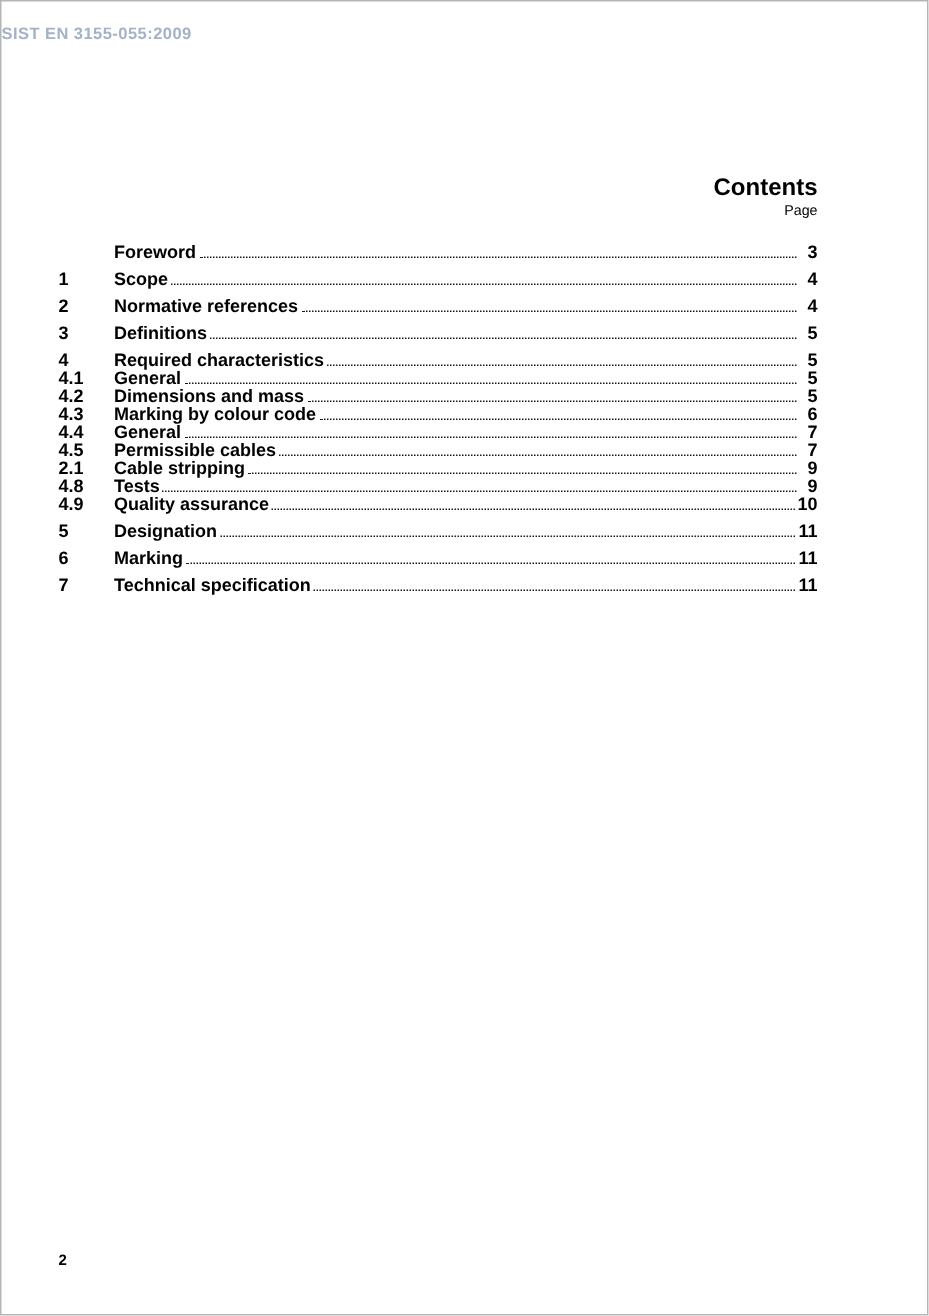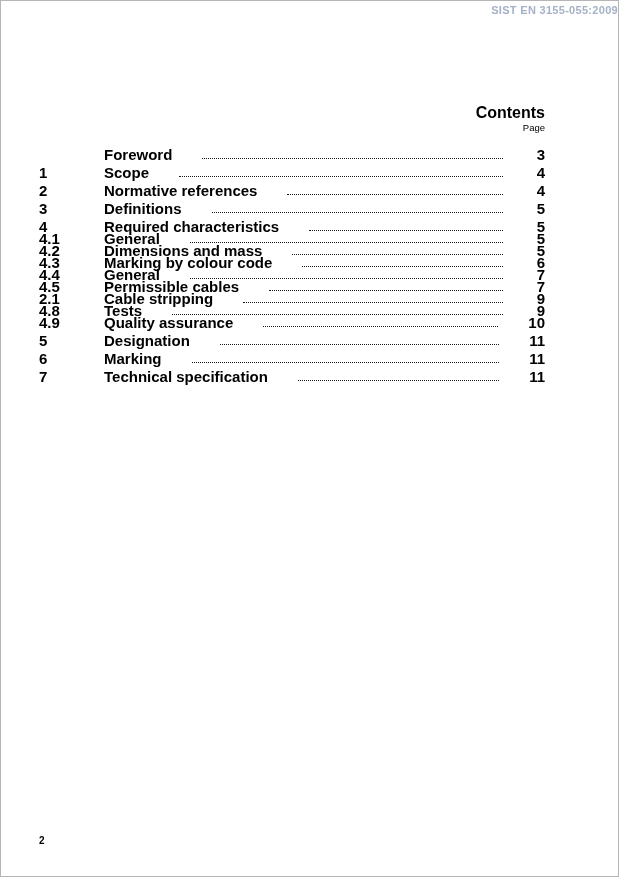--- a/index.html
+++ b/index.html
@@ -13,22 +13,22 @@
     width: 619px;
     height: 877px;
     margin: 0 auto;
     background: #ffffff;
     border: 1px solid #b5b5b5;
     box-sizing: border-box;
     overflow: hidden;
     color: #000;
   }
   .watermark {
-    text-align: right;
-    padding-top: 3px;
+    text-align: left;
+    padding-top: 16px;
     font-size: 11px;
     font-weight: bold;
     letter-spacing: 0.3px;
     color: #a5b1c5;
   }
   .doc-ref {
     margin: 19px 0 0 38px;
     font-size: 11px;
     font-weight: bold;
   }
@@ -47,25 +47,24 @@
     font-size: 9.5px;
     font-weight: normal;
     padding-bottom: 2px;
   }
   .toc {
     margin: 14px 73px 0 38px;
   }
   .toc-row {
     display: flex;
     align-items: flex-end;
-    font-size: 15px;
+    font-size: 12px;
     font-weight: bold;
     line-height: 12px;
     white-space: nowrap;
-    gap: 28px;
   }
   .toc-row.group-start {
     margin-top: 6px;
   }
   .toc-num {
     width: 37px;
     flex: 0 0 37px;
   }
   .toc-title {
     flex: 0 0 auto;

